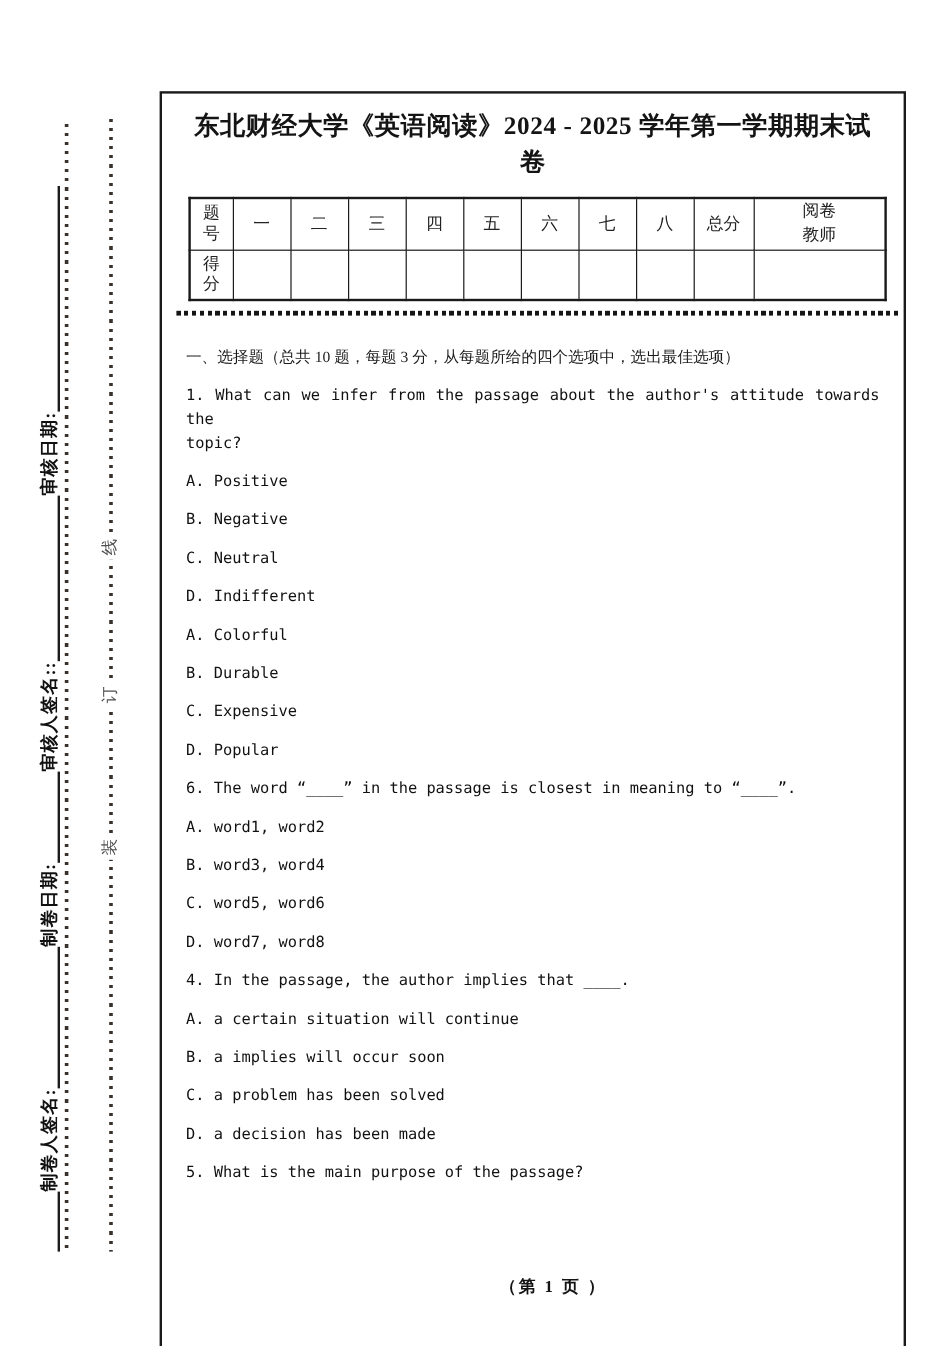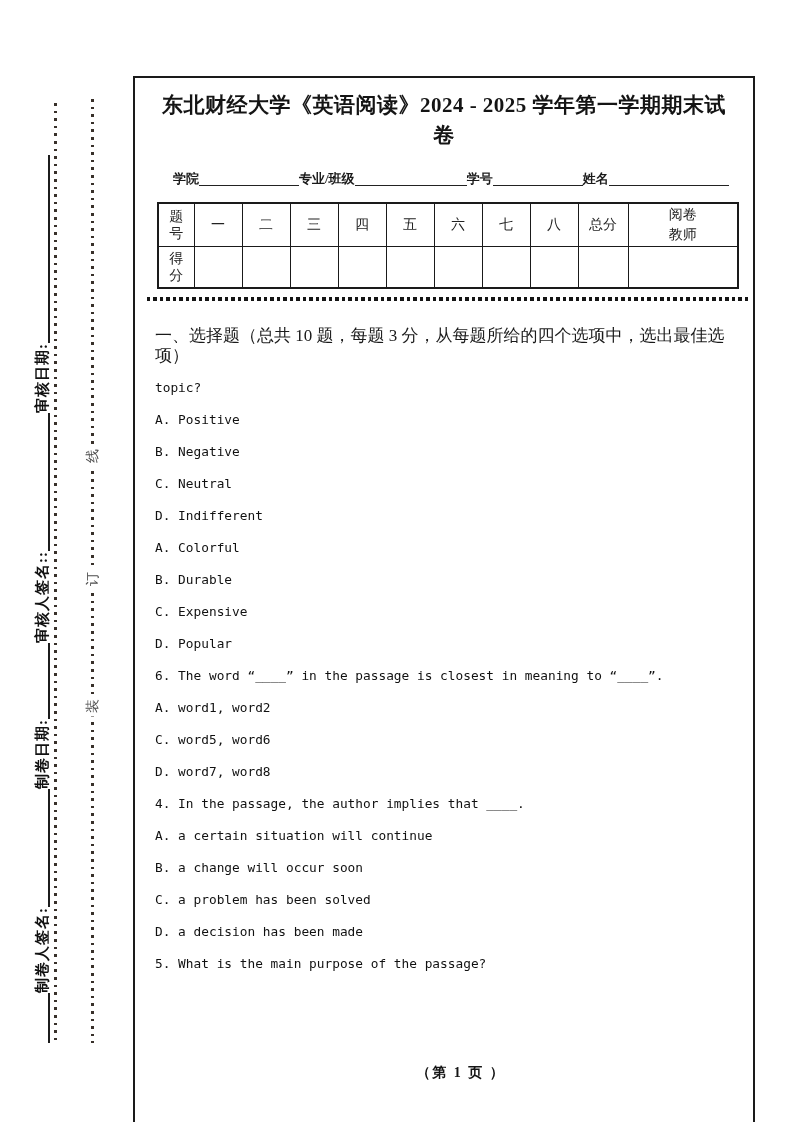--- a/index.html
+++ b/index.html
@@ -129,21 +129,21 @@
   .dotted-rule {
     margin: 8px 0 0 -8px;
     width: 604px;
     height: 4px;
     background-image: repeating-linear-gradient(90deg, #151515 0px, #151515 3.5px, transparent 3.5px, transparent 6.5px);
   }
 
   .section-title {
     margin-top: 25px;
     margin-bottom: 12px;
-    font-size: 17px;
+    font-size: 13px;
     line-height: 20px;
     color: #1a1a1a;
   }
 
   .q-block { margin-bottom: 12px; }
   .q-line, .opt-line {
     font-family: "DejaVu Sans Mono", "Liberation Mono", monospace;
     font-size: 12.8px;
     line-height: 20px;
     color: #111;
@@ -183,30 +183,20 @@
   <div class="dotline dotline-1"></div>
   <div class="dotline dotline-2"></div>
   <div class="bind-char bind-zhuang">装</div>
   <div class="bind-char bind-ding">订</div>
   <div class="bind-char bind-xian">线</div>
 
   <div class="exam-box">
 
     <div class="exam-title">东北财经大学《英语阅读》2024 - 2025 学年第一学期期末试卷</div>
 
-    <div class="fields-row">
-      <span>学院</span>
-      <span class="fline fl1"></span>
-      <span>专业/班级</span>
-      <span class="fline fl2"></span>
-      <span>学号</span>
-      <span class="fline fl3"></span>
-      <span>姓名</span>
-      <span class="fline fl4"></span>
-    </div>
 
     <table class="score">
       <colgroup>
         <col style="width:36px">
         <col style="width:48px">
           <col style="width:48px">
           <col style="width:48px">
           <col style="width:48px">
         <col style="width:48px">
           <col style="width:48px">
@@ -252,44 +242,46 @@
         <td></td>
       </tr>
     </tbody>
       </table>
 
     <div class="dotted-rule"></div>
 
     <div class="section-title">一、选择题（总共 10 题，每题 3 分，从每题所给的四个选项中，选出最佳选项）</div>
 
     <div class="q-block">
+      <div class="q-line q-just">1. What can we infer from the passage about the author's attitude towards the</div>
       <div class="q-line">topic?</div>
     </div>
     <div class="opt-line">A. Positive</div>
     <div class="opt-line">B. Negative</div>
     <div class="opt-line">C. Neutral</div>
     <div class="opt-line">D. Indifferent</div>
 
     <div class="opt-line">A. Colorful</div>
     <div class="opt-line">B. Durable</div>
     <div class="opt-line">C. Expensive</div>
     <div class="opt-line">D. Popular</div>
 
     <div class="q-block">
       <div class="q-line">6. The word “____” in the passage is closest in meaning to “____”.</div>
     </div>
     <div class="opt-line">A. word1, word2</div>
+    <div class="opt-line">B. word3, word4</div>
     <div class="opt-line">C. word5, word6</div>
     <div class="opt-line">D. word7, word8</div>
 
     <div class="q-block">
       <div class="q-line">4. In the passage, the author implies that ____.</div>
     </div>
     <div class="opt-line">A. a certain situation will continue</div>
-    <div class="opt-line">B. a change will occur soon</div>
+    <div class="opt-line">B. a implies will occur soon</div>
     <div class="opt-line">C. a problem has been solved</div>
     <div class="opt-line">D. a decision has been made</div>
 
     <div class="q-block">
       <div class="q-line">5. What is the main purpose of the passage?</div>
     </div>
 
   </div>
 
   <div class="page-footer">（第 1 页 ）</div>

